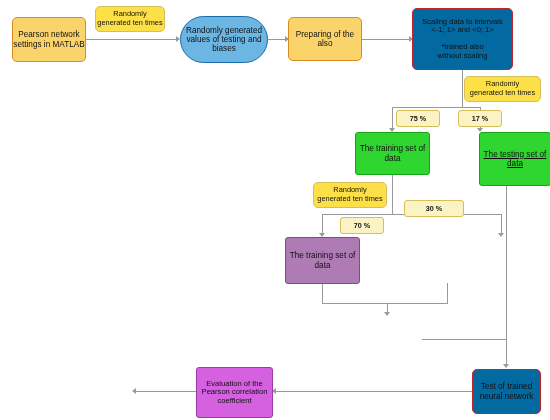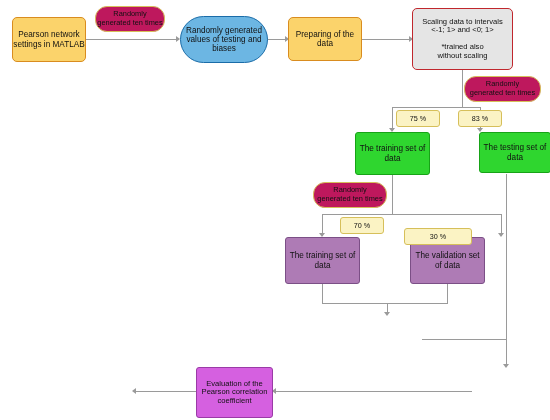--- a/index.html
+++ b/index.html
@@ -22,37 +22,37 @@
     line-height:1.12;
     white-space:pre-line;
     border-width:1.6px;
     border-style:solid;
     color:#111111;
   }
 
   
   .orange{background:#fbd36b;border-color:#d98c1f;border-radius:5px;font-size:8.2px;}
   .blue{background:#6cb6e3;border-color:#1a6ca8;border-radius:24px;font-size:8.2px;}
-  .red{background:#e5e5e5;border-color:#c0272d;border-radius:5px;font-size:8.2px;}
+  .red{background:#0369a1;border-color:#c0272d;border-radius:5px;font-size:8.2px;}
   .green{background:#2fd62f;border-color:#17a317;border-radius:3px;font-size:8.2px;}
   .purple{background:#ae7bb5;border-color:#7b4f86;border-radius:3px;font-size:8.2px;}
   .magenta{background:#d560e0;border-color:#9a3ba6;border-radius:3px;font-size:8.2px;}
 
   
   .note{
     position:absolute;box-sizing:border-box;
-    background:#be185d;border:1.3px solid #d6bf5a;border-radius:12px;
+    background:#fde047;border:1.3px solid #d6bf5a;border-radius:5px;
     display:flex;align-items:center;justify-content:center;text-align:center;
     font-size:7.4px;line-height:1.15;white-space:pre-line;color:#111;
   }
   .pct{
     position:absolute;box-sizing:border-box;
     background:#fbf3c4;border:1.3px solid #d6bf5a;border-radius:3px;
     display:flex;align-items:center;justify-content:center;
-    font-size:7.2px;color:#111;
+    font-size:7.2px;color:#111;font-weight:bold;
   }
 
   
   .ln{position:absolute;background:#9a9a9a;}
   .lnh{height:1.3px;}
   .lnv{width:1.3px;}
   .arrow{position:absolute;width:0;height:0;}
   .ar-r{border-top:3.2px solid transparent;border-bottom:3.2px solid transparent;border-left:4.6px solid #9a9a9a;}
   .ar-l{border-top:3.2px solid transparent;border-bottom:3.2px solid transparent;border-right:4.6px solid #9a9a9a;}
   .ar-d{border-left:3.2px solid transparent;border-right:3.2px solid transparent;border-top:4.6px solid #9a9a9a;}
@@ -99,51 +99,51 @@
   <div class="ln lnh" style="left:274px;top:391px;width:198px;"></div>
   <div class="arrow ar-l" style="left:272px;top:387.8px;"></div>
 
   <div class="ln lnh" style="left:134px;top:391px;width:62px;"></div>
   <div class="arrow ar-l" style="left:132px;top:387.8px;"></div>
 
   <div class="node orange" style="left:12px;top:17px;width:74px;height:45px;">Pearson network settings in MATLAB</div>
 
   <div class="node blue" style="left:180px;top:16px;width:88px;height:47px;">Randomly generated values of testing and biases</div>
 
-  <div class="node orange" style="left:288px;top:17px;width:74px;height:44px;">Preparing of the data</div>
+  <div class="node orange" style="left:288px;top:17px;width:74px;height:44px;">Preparing of the also</div>
 
   <div class="node red" style="left:412px;top:8px;width:101px;height:62px;font-size:7.6px;">Scaling data to intervals
 &lt;-1; 1&gt; and &lt;0; 1&gt;
 
 *trained also
 without scaling</div>
 
   <div class="node green" style="left:355px;top:132px;width:75px;height:43px;">The training set of data</div>
 
-  <div class="node green" style="left:479px;top:132px;width:72px;height:41px;">The testing set of data</div>
+  <div class="node green" style="left:479px;top:132px;width:72px;height:54px;text-decoration:underline;">The testing set of data</div>
 
   <div class="node purple" style="left:285px;top:237px;width:75px;height:47px;">The training set of data</div>
 
-  <div class="node purple" style="left:410px;top:237px;width:75px;height:47px;">The validation set of data</div>
 
 
+  <div class="node red" style="left:472px;top:369px;width:69px;height:45px;">Test of trained neural network</div>
 
   <div class="node magenta" style="left:196px;top:367px;width:77px;height:51px;font-size:7.6px;">Evaluation of the Pearson correlation coefficient</div>
 
 
   <div class="note" style="left:95px;top:6px;width:70px;height:26px;">Randomly
 generated ten times</div>
 
   <div class="note" style="left:464px;top:76px;width:77px;height:26px;">Randomly
 generated ten times</div>
 
   <div class="note" style="left:313px;top:182px;width:74px;height:26px;">Randomly
 generated ten times</div>
 
   <div class="pct" style="left:396px;top:110px;width:44px;height:17px;">75 %</div>
 
-  <div class="pct" style="left:458px;top:110px;width:44px;height:17px;">83 %</div>
+  <div class="pct" style="left:458px;top:110px;width:44px;height:17px;">17 %</div>
 
   <div class="pct" style="left:340px;top:217px;width:44px;height:17px;">70 %</div>
 
-  <div class="pct" style="left:404px;top:228px;width:68px;height:17px;">30 %</div>
+  <div class="pct" style="left:404px;top:200px;width:60px;height:17px;">30 %</div>
 
 </div>
 
 </body></html>

